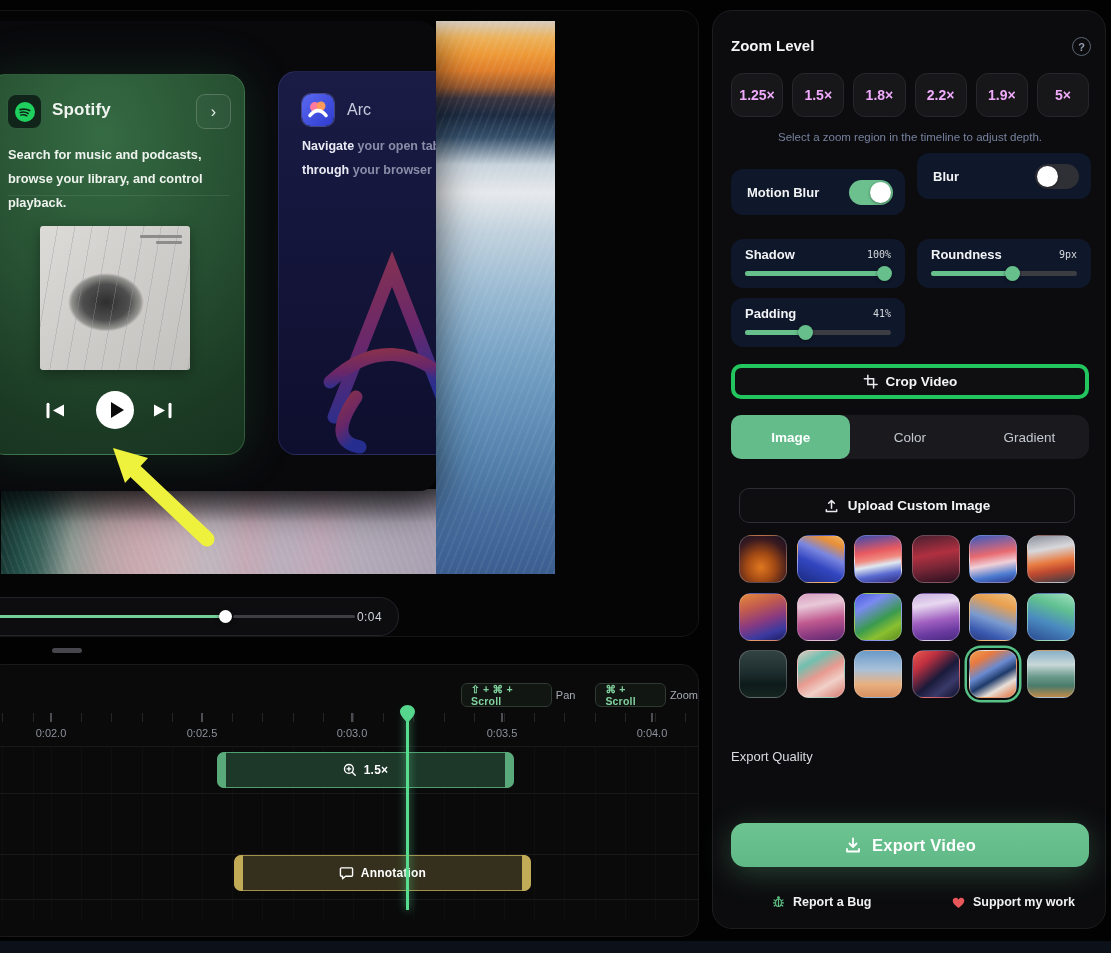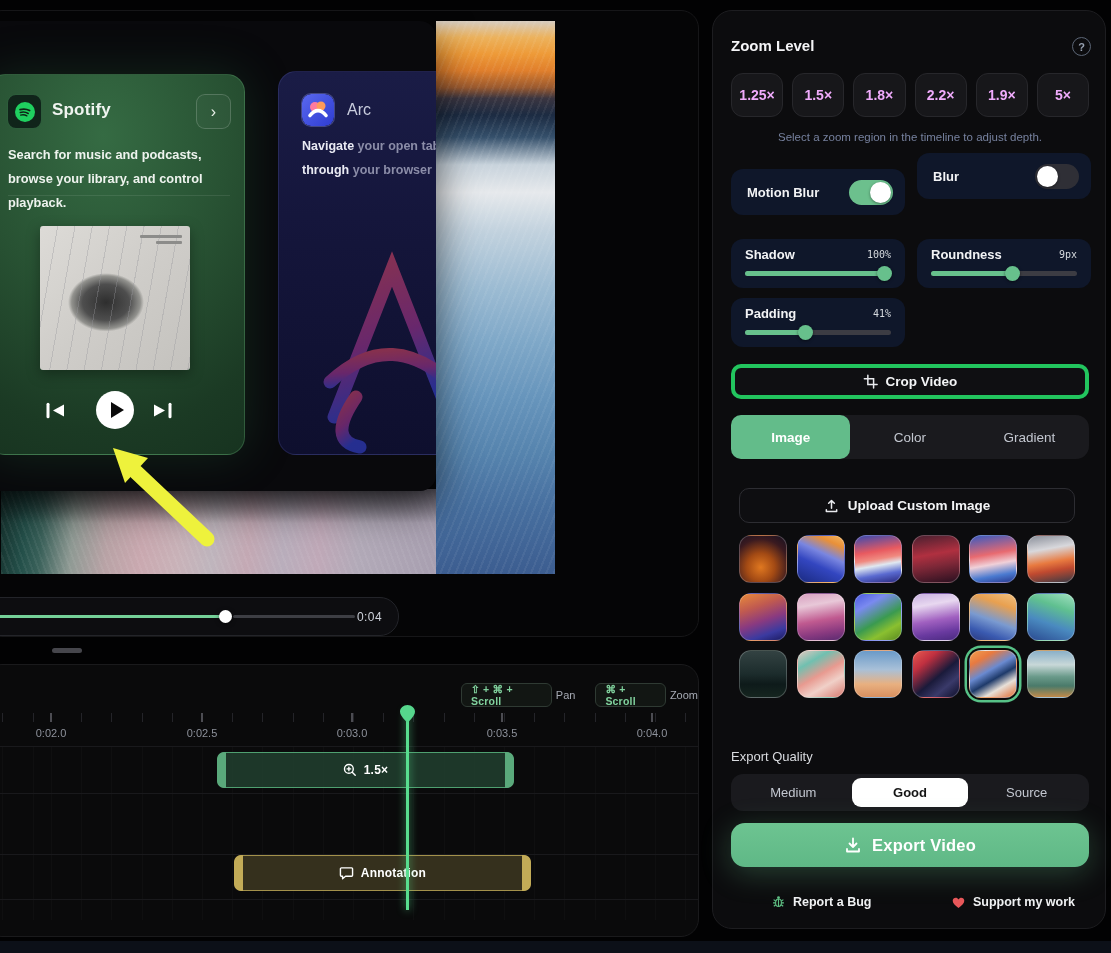--- a/index.html
+++ b/index.html
@@ -382,25 +382,20 @@
       <div class="thumb t12"></div>
       <div class="thumb t13"></div>
       <div class="thumb t14"></div>
       <div class="thumb t15"></div>
       <div class="thumb t16"></div>
       <div class="thumb t17 sel"></div>
       <div class="thumb t18"></div>
     </div>
 
     <span id="eqLabel" class="abs">Export Quality</span>
-    <div id="qualitySeg" class="abs">
-      <div class="seg">Medium</div>
-      <div class="seg active">Good</div>
-      <div class="seg">Source</div>
-    </div>
 
     <div id="panelFooter" class="abs">
       <span class="footLink">
         <svg width="15" height="15" viewBox="0 0 16 16">
             <g stroke="#5fc084" stroke-width="1.2" fill="none">
               <ellipse cx="8" cy="9.3" rx="3.1" ry="4"></ellipse>
               <circle cx="8" cy="3.8" r="1.5" fill="#5fc084" stroke="none"></circle>
               <path d="M5 7.5L2.8 6M4.9 9.5H2.2M5 11.5l-2 1.6M11 7.5L13.2 6M11.1 9.5h2.7M11 11.5l2 1.6M8 5.4v7.8"></path>
             </g>
           </svg>

